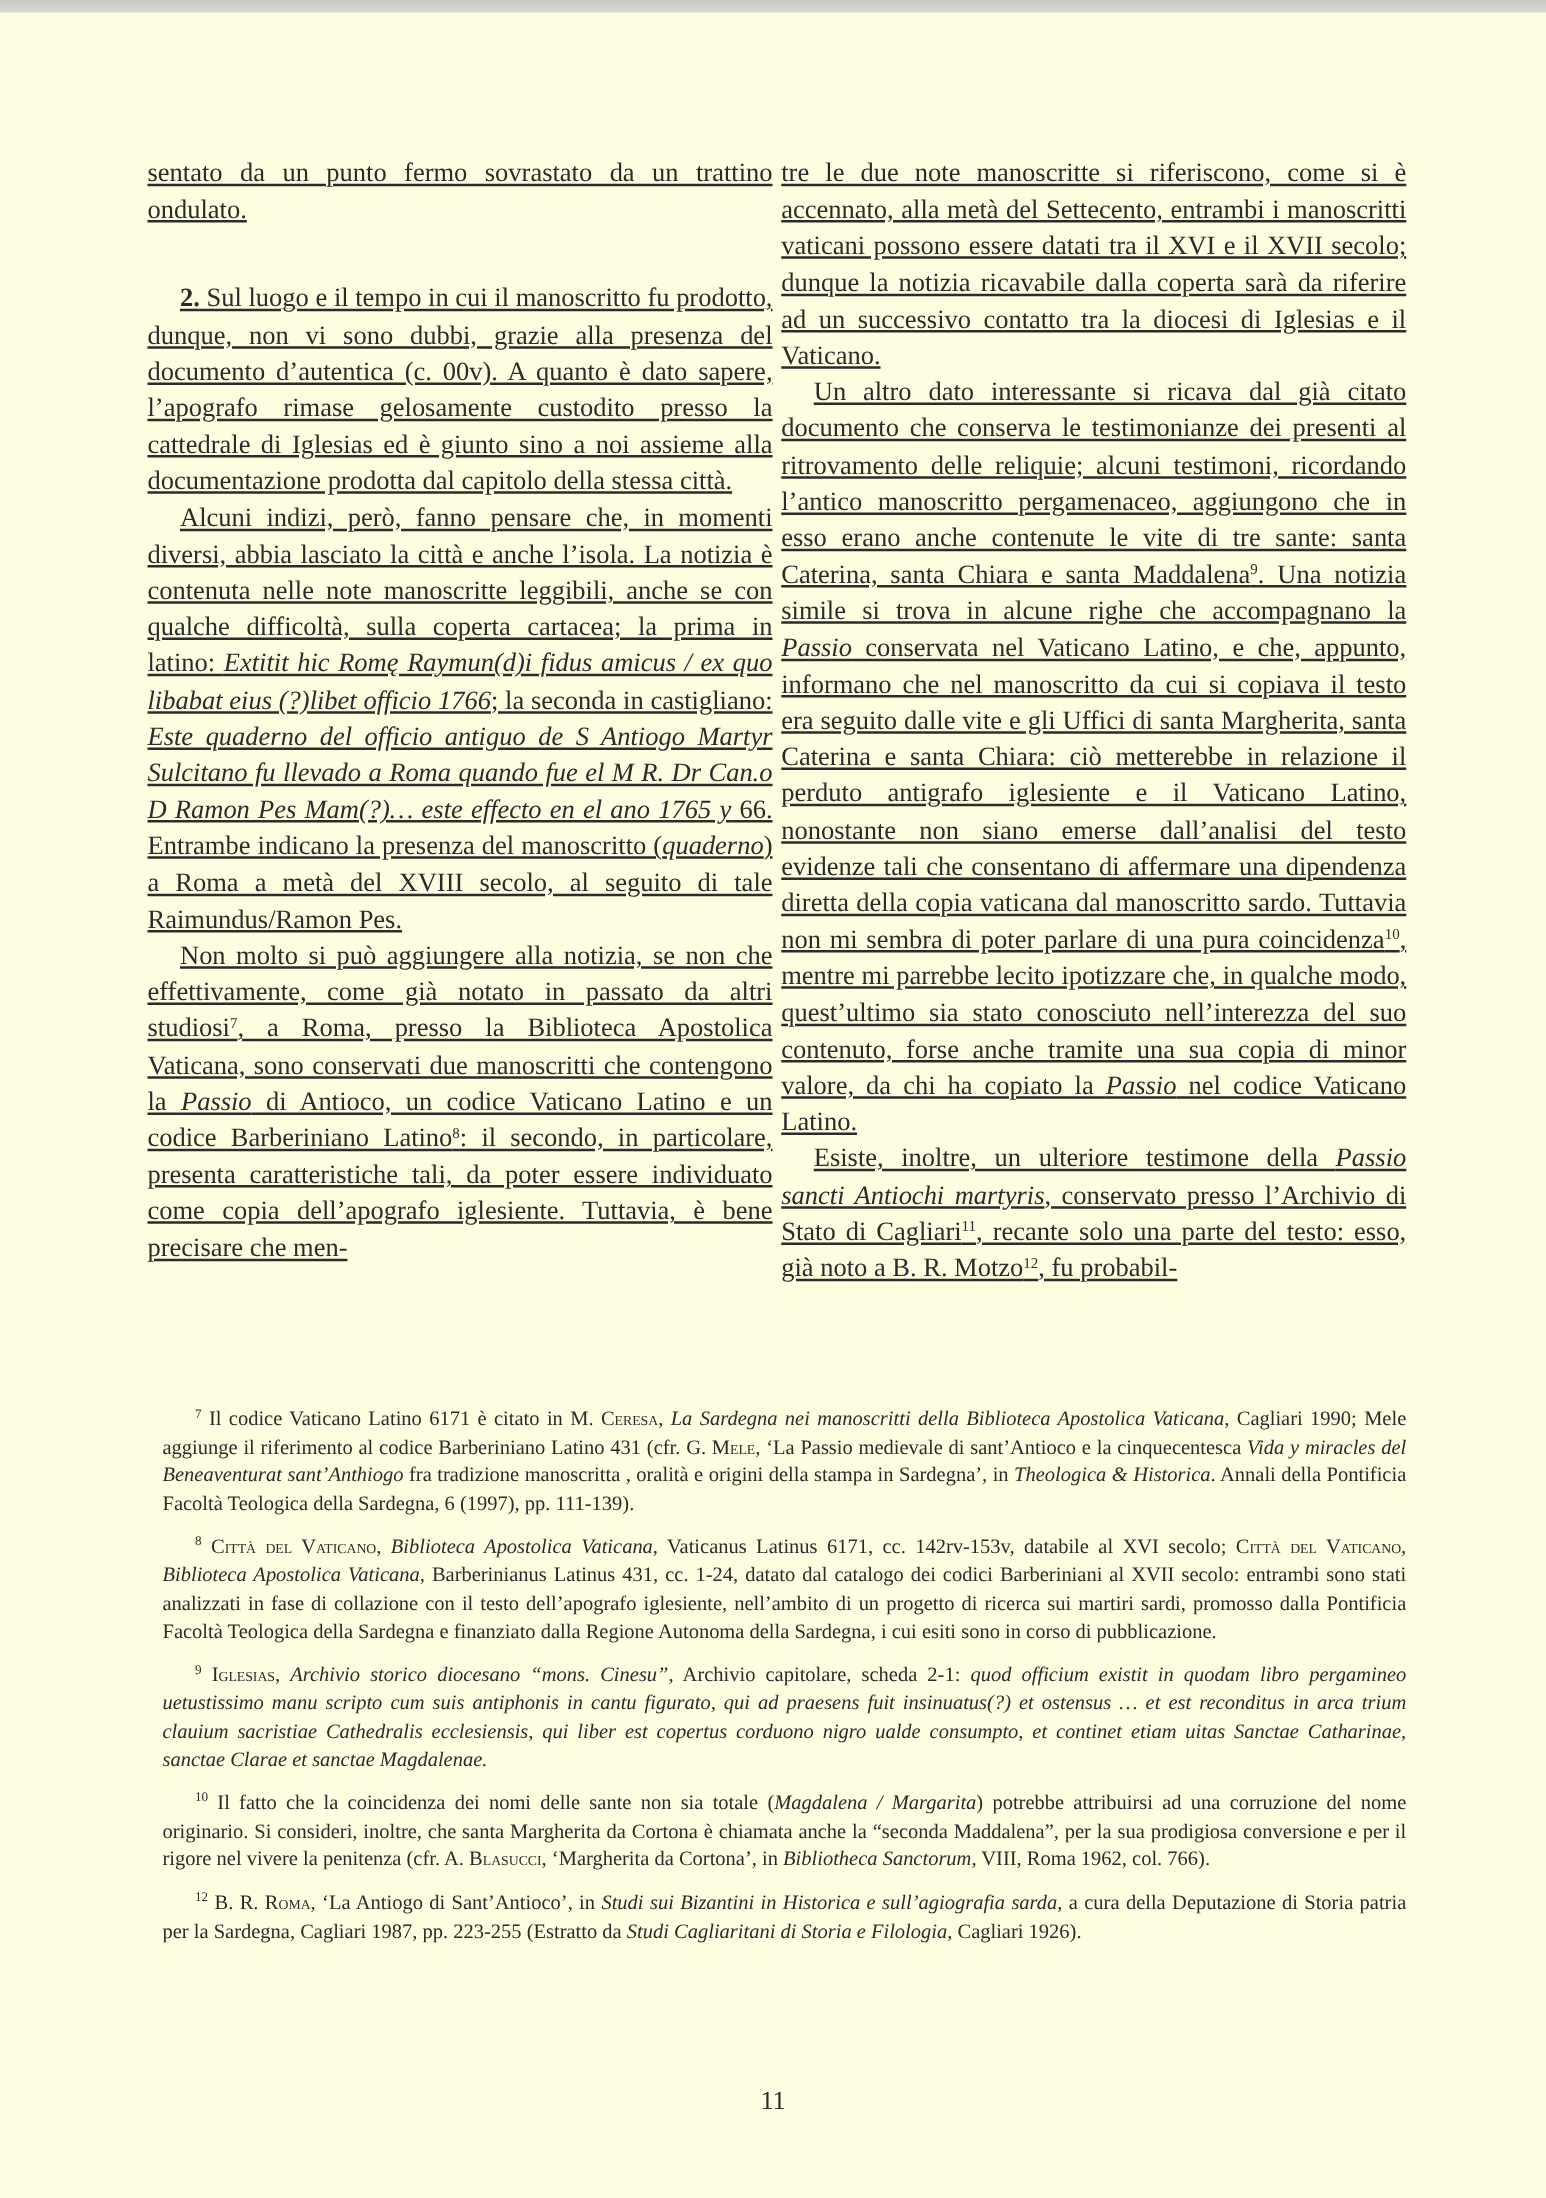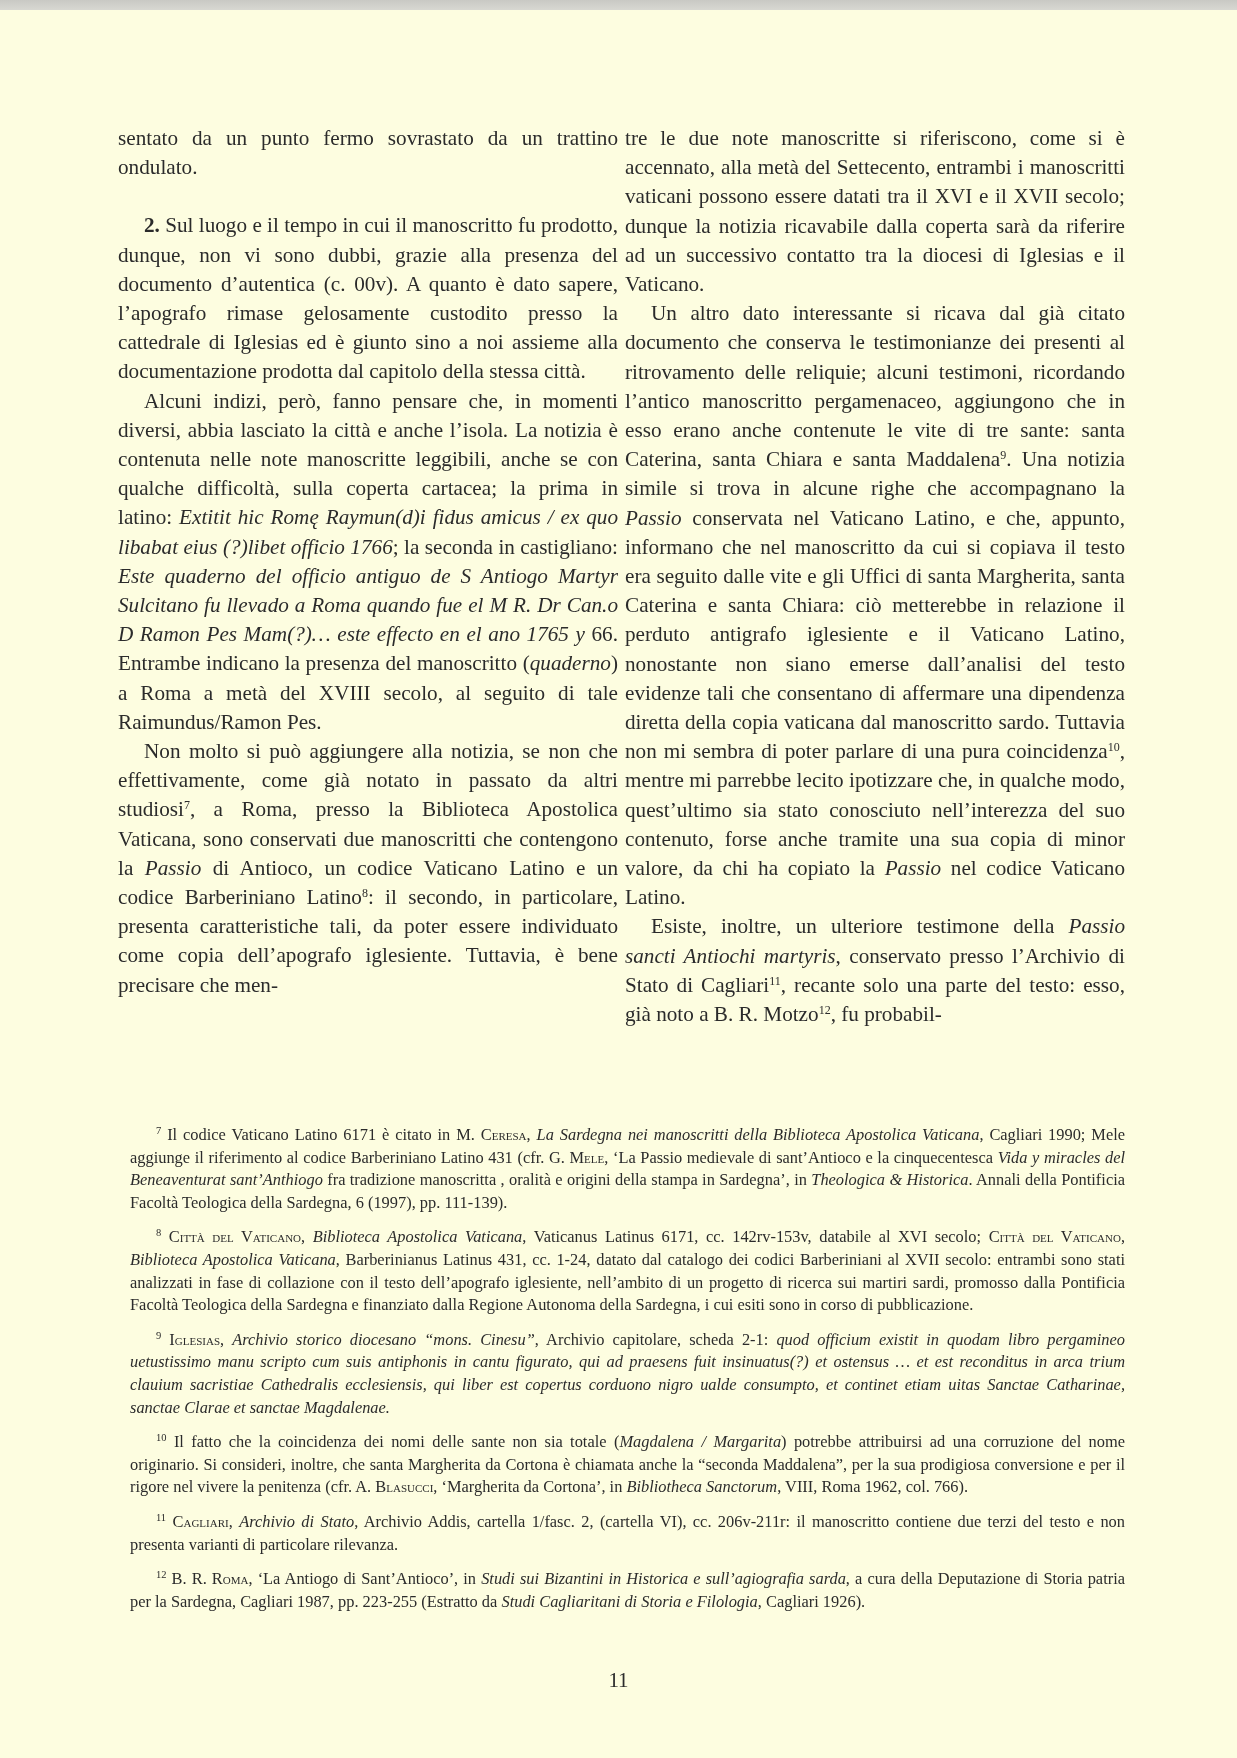--- a/index.html
+++ b/index.html
@@ -13,23 +13,23 @@
     position: absolute; left: 0; top: 0; width: 1237px; height: 10px;
     background: linear-gradient(#c9c9c4, #d8d8d2);
   }
   .col {
     position: absolute; top: 124px; width: 500px;
     font-size: 21.2px; line-height: 29.2px;
     text-align: justify; hyphens: manual;
   }
   .col-left { left: 118px; }
   .col-right { left: 625px; }
-  .col p { margin: 0; text-indent: 26px; }
+  .col p { margin: 0; text-indent: 26px; text-decoration: underline; }
   .col p.noindent { text-indent: 0; }
-  .col p.section { margin-top: 29px; }
+  .col p.section { margin-top: 42px; }
   .col sup { font-size: 12px; line-height: 0; vertical-align: 7px; }
   .num-bold { font-weight: bold; }
   .footnotes {
     position: absolute; left: 118px; top: 1112px; width: 1019px;
     font-size: 16.4px; line-height: 22.6px; text-align: justify;
   }
   .footnotes p { margin: 12px; text-indent: 26px; }
   .footnotes sup { font-size: 10.5px; line-height: 0; vertical-align: 6px; }
   .sc { font-variant: small-caps; }
   .page-number {
@@ -53,17 +53,16 @@
   <p class="noindent"><span>tre le due note manoscritte si riferiscono, come si è accennato, alla metà del Settecento, entrambi i manoscritti vaticani possono essere datati tra il XVI e il XVII secolo; dunque la notizia ricavabile dalla coperta sarà da riferire ad un successivo contatto tra la diocesi di Iglesias e il Vaticano.</span></p>
   <p><span>Un altro dato interessante si ricava dal già citato documento che conserva le testimonianze dei presenti al ritrovamento delle reliquie; alcuni testimoni, ricordando l’antico manoscritto pergamenaceo, aggiungono che in esso erano anche contenute le vite di tre sante: santa Caterina, santa Chiara e santa Maddalena</span><sup>9</sup><span>. Una notizia simile si trova in alcune righe che accompagnano la </span><i>Passio</i><span> conservata nel Vaticano Latino, e che, appunto, informano che nel manoscritto da cui si copiava il testo era seguito dalle vite e gli Uffici di santa Margherita, santa Caterina e santa Chiara: ciò metterebbe in relazione il perduto antigrafo iglesiente e il Vaticano Latino, nonostante non siano emerse dall’analisi del testo evidenze tali che consentano di affermare una dipendenza diretta della copia vaticana dal manoscritto sardo. Tuttavia non mi sembra di poter parlare di una pura coincidenza</span><sup>10</sup><span>, mentre mi parrebbe lecito ipotizzare che, in qualche modo, quest’ultimo sia stato conosciuto nell’interezza del suo contenuto, forse anche tramite una sua copia di minor valore, da chi ha copiato la </span><i>Passio</i><span> nel codice Vaticano Latino.</span></p>
   <p><span>Esiste, inoltre, un ulteriore testimone della </span><i>Passio sancti Antiochi martyris</i><span>, conservato presso l’Archivio di Stato di Cagliari</span><sup>11</sup><span>, recante solo una parte del testo: esso, già noto a B. R. Motzo</span><sup>12</sup><span>, fu probabil-</span></p>
 </div>
 
 <div class="footnotes">
   <p><sup>7</sup><span> Il codice Vaticano Latino 6171 è citato in M. </span><span class="sc">Ceresa</span><span>, </span><i>La Sardegna nei manoscritti della Biblioteca Apostolica Vaticana</i><span>, Cagliari 1990; Mele aggiunge il riferimento al codice Barberiniano Latino 431 (cfr. G. </span><span class="sc">Mele</span><span>, ‘La Passio medievale di sant’Antioco e la cinquecentesca </span><i>Vida y miracles del Beneaventurat sant’Anthiogo</i><span> fra tradizione manoscritta , oralità e origini della stampa in Sardegna’, in </span><i>Theologica &amp; Historica</i><span>. Annali della Pontificia Facoltà Teologica della Sardegna, 6 (1997), pp. 111-139).</span></p>
   <p><sup>8</sup> <span class="sc">Città del Vaticano</span><span>, </span><i>Biblioteca Apostolica Vaticana</i><span>, Vaticanus Latinus 6171, cc. 142rv-153v, databile al XVI secolo; </span><span class="sc">Città del Vaticano</span><span>, </span><i>Biblioteca Apostolica Vaticana</i><span>, Barberinianus Latinus 431, cc. 1-24, datato dal catalogo dei codici Barberiniani al XVII secolo: entrambi sono stati analizzati in fase di collazione con il testo dell’apografo iglesiente, nell’ambito di un progetto di ricerca sui martiri sardi, promosso dalla Pontificia Facoltà Teologica della Sardegna e finanziato dalla Regione Autonoma della Sardegna, i cui esiti sono in corso di pubblicazione.</span></p>
   <p><sup>9</sup> <span class="sc">Iglesias</span><span>, </span><i>Archivio storico diocesano “mons. Cinesu”</i><span>, Archivio capitolare, scheda 2-1: </span><i>quod officium existit in quodam libro pergamineo uetustissimo manu scripto cum suis antiphonis in cantu figurato, qui ad praesens fuit insinuatus(?) et ostensus … et est reconditus in arca trium clauium sacristiae Cathedralis ecclesiensis, qui liber est copertus corduono nigro ualde consumpto, et continet etiam uitas Sanctae Catharinae, sanctae Clarae et sanctae Magdalenae.</i></p>
   <p><sup>10</sup><span> Il fatto che la coincidenza dei nomi delle sante non sia totale (</span><i>Magdalena / Margarita</i><span>) potrebbe attribuirsi ad una corruzione del nome originario. Si consideri, inoltre, che santa Margherita da Cortona è chiamata anche la “seconda Maddalena”, per la sua prodigiosa conversione e per il rigore nel vivere la penitenza (cfr. A. </span><span class="sc">Blasucci</span><span>, ‘Margherita da Cortona’, in </span><i>Bibliotheca Sanctorum</i><span>, VIII, Roma 1962, col. 766).</span></p>
-  <p><sup>11</sup> <span class="sc">Cagliari</span><span>, </span><i>Archivio di Stato</i><span>, Archivio Addis, cartella 1/fasc. 2, (cartella VI), cc. 206v-211r: il manoscritto contiene due terzi del testo e non presenta varianti di particolare rilevanza.</span></p>
   <p><sup>12</sup><span> B. R. </span><span class="sc">Roma</span><span>, ‘La Antiogo di Sant’Antioco’, in </span><i>Studi sui Bizantini in Historica e sull’agiografia sarda</i><span>, a cura della Deputazione di Storia patria per la Sardegna, Cagliari 1987, pp. 223-255 (Estratto da </span><i>Studi Cagliaritani di Storia e Filologia</i><span>, Cagliari 1926).</span></p>
 </div>
 
 <div class="page-number">11</div>
 
 </body></html>

